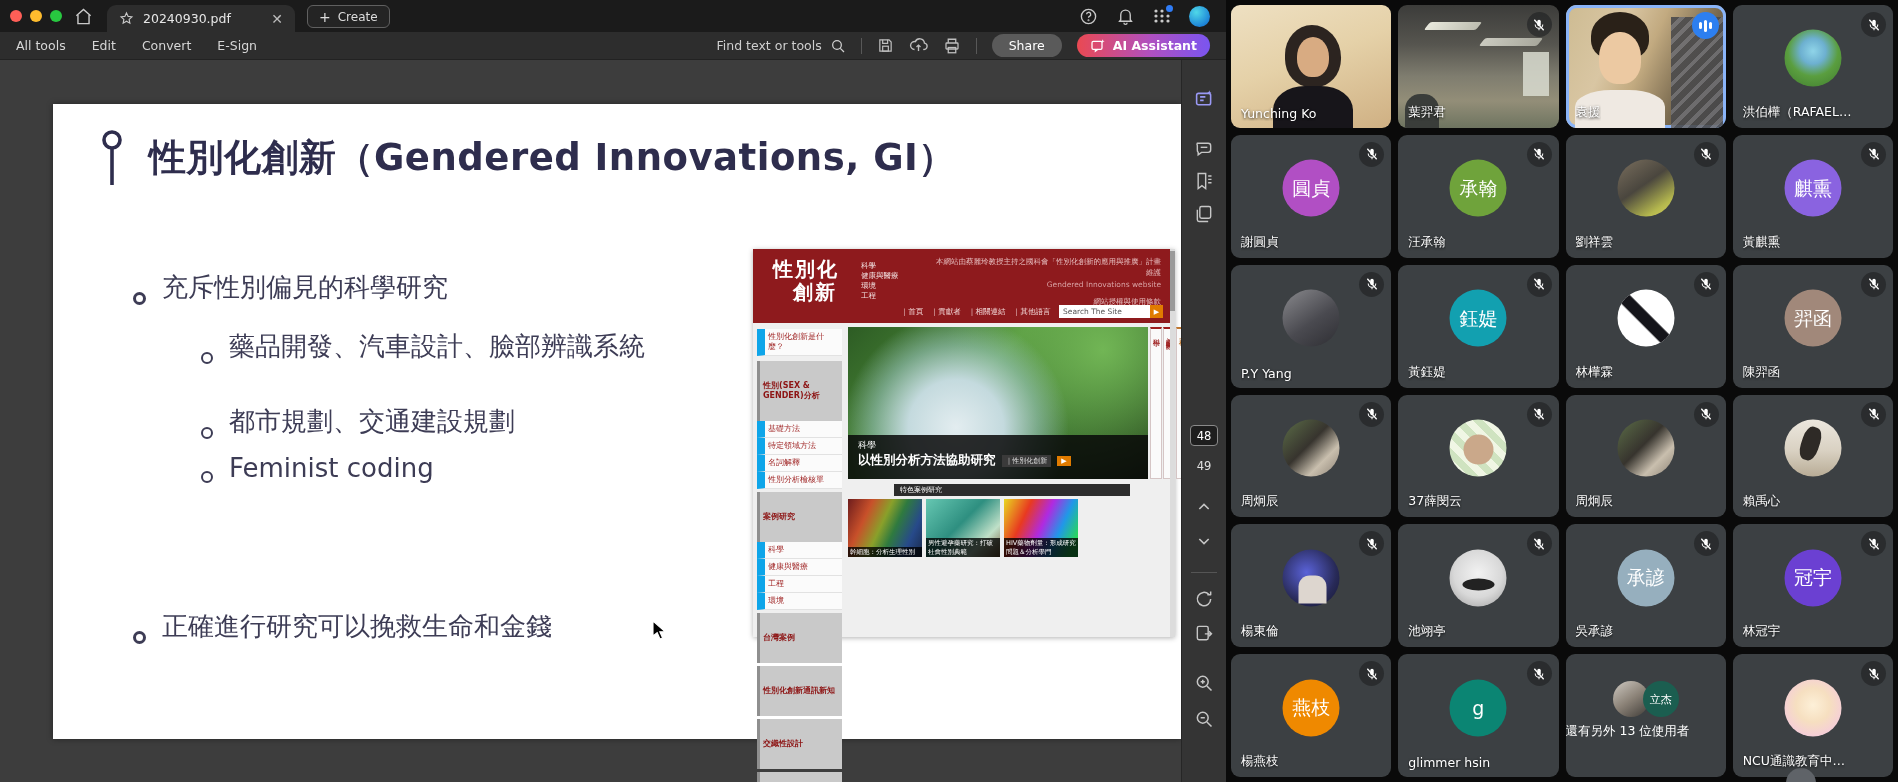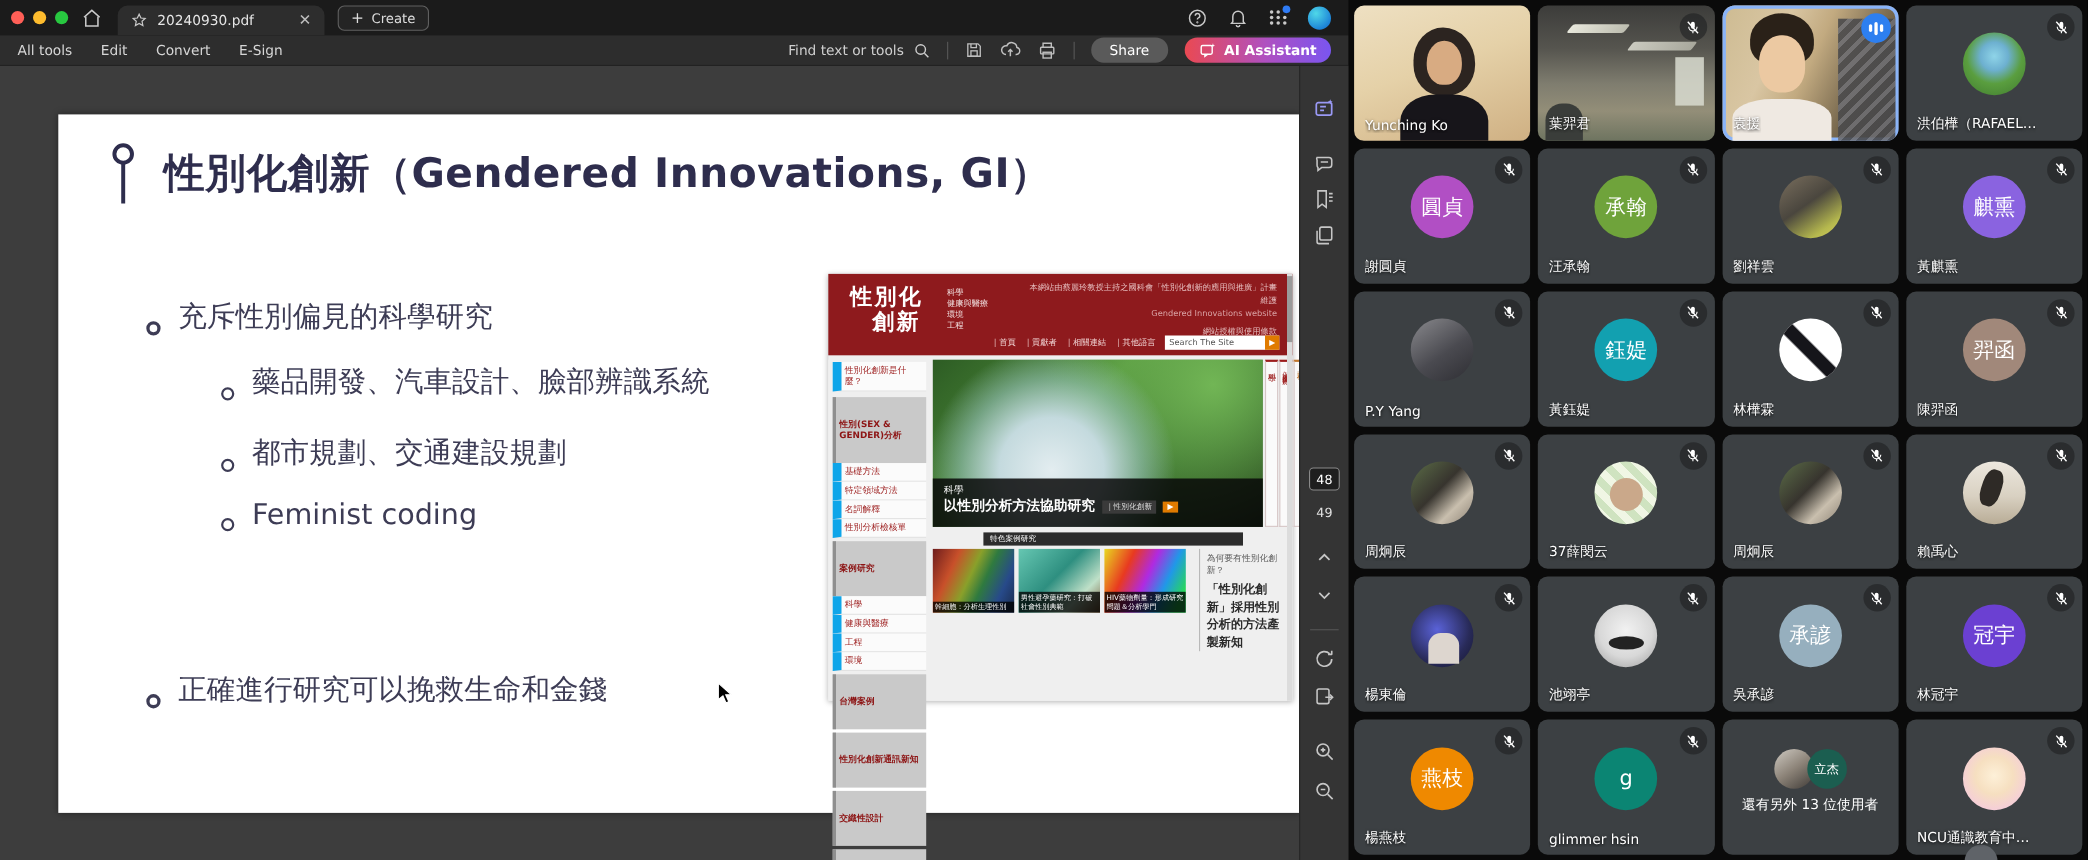--- a/index.html
+++ b/index.html
@@ -135,21 +135,21 @@
   .p-lai { background:linear-gradient(180deg,#ece7de 0%,#d9d1c2 55%,#b8ac96 100%); }
   .p-lai::after { content:""; position:absolute; left:30%; top:12%; width:18px; height:34px; border-radius:40%; background:#2e2a26; transform:rotate(18deg); }
   .p-ydl { background:radial-gradient(circle at 42% 40%,#5a62d8 0%,#282a58 62%,#14152e 100%); }
   .p-ydl::after { content:""; position:absolute; left:28%; top:46%; width:28px; height:28px; border-radius:40% 40% 0 0; background:#ddd6cf; }
   .p-chi { background:radial-gradient(circle at 50% 42%,#f2f2f2 0%,#d8d8d8 55%,#9a9a9a 100%); }
   .p-chi::after { content:""; position:absolute; left:22%; top:52%; width:32px; height:12px; border-radius:50%; background:#222; }
   .p-ncu { background:radial-gradient(circle at 50% 45%,#fdf0d8 0%,#f6dfc0 40%,#f5cdd9 75%,#eeb8c8 100%); }
   .ov-avts { position:absolute; top:22%; left:50%; transform:translateX(-50%); display:flex; z-index:2; }
   .ov-a1 { width:36px; height:36px; border-radius:50%; background:linear-gradient(145deg,#cfcac2 0%,#8c8378 50%,#3e3a36 100%); }
   .ov-a2 { width:36px; height:36px; border-radius:50%; margin-left:-6px; display:flex; align-items:center; justify-content:center; color:#fff; font-size:11px; }
-  .nm-center { position:absolute; top:56%; left:0; width:100%; text-align:center; color:#fff; font-size:12.5px; z-index:3; }
+  .nm-center { position:absolute; top:56%; left:0; width:100%; color:#fff; font-size:12.5px; z-index:3; }
   .scroll-peek { position:absolute; left:560px; bottom:-16px; width:30px; height:30px; border-radius:50%; background:#5f6368; }
   svg { display:block; }
 </style>
 </head>
 <body>
 
 <div class="screen">
 
   <div class="acrobat">
 
@@ -278,21 +278,21 @@
           <span class="s-title">性別化創新（Gendered Innovations, GI）</span>
         </div>
         <div class="bullet" style="left:80px; top:166px;">
           <span class="bmark"></span>
           <span>充斥性別偏見的科學研究</span>
         </div>
         <div class="bullet" style="left:148px; top:225px;">
           <span class="bmark sm"></span>
           <span>藥品開發、汽車設計、臉部辨識系統</span>
         </div>
-        <div class="bullet" style="left:148px; top:290px;">
+        <div class="bullet" style="left:148px; top:300px;">
           <span class="bmark sm"></span>
           <span>都市規劃、交通建設規劃</span>
         </div>
         <div class="bullet" style="left:148px; top:349px;">
           <span class="bmark sm"></span>
           <span>Feminist coding</span>
         </div>
         <div class="bullet" style="left:80px; top:505px;">
           <span class="bmark"></span>
           <span>正確進行研究可以挽救生命和金錢</span>
@@ -367,24 +367,20 @@
                   <div class="thumb th1">
                     <div class="cap">幹細胞：分析生理性別</div>
                   </div>
                   <div class="thumb th2">
                     <div class="cap">男性避孕藥研究：打破社會性別典範</div>
                   </div>
                   <div class="thumb th3">
                     <div class="cap">HIV藥物劑量：形成研究問題＆分析學門</div>
                   </div>
                 </div>
-                <div class="why">
-                  <div class="q">為何要有性別化創新？</div>
-                  <div class="a">「性別化創新」採用性別分析的方法產製新知</div>
-                </div>
               </div>
             </div>
           </div>
           <div class="shot-scroll">
               <i></i>
             </div>
         </div>
       </div>
 
       <div class="rail">

